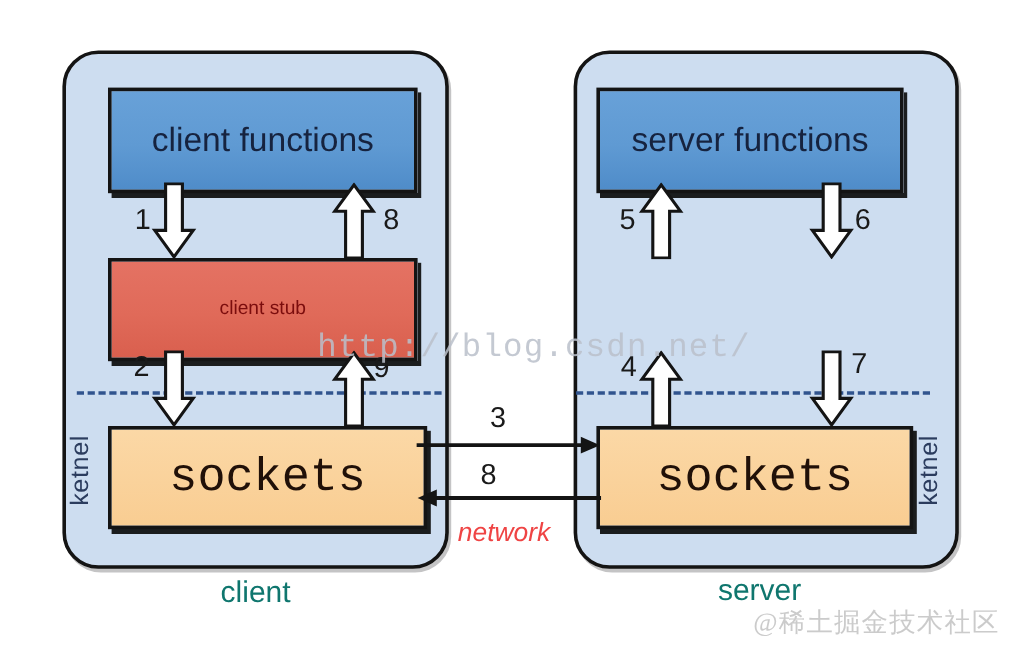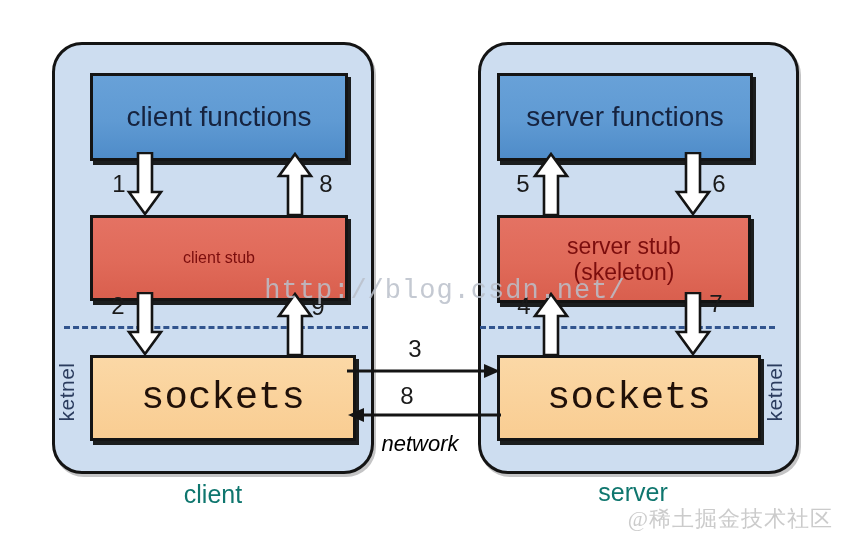--- a/index.html
+++ b/index.html
@@ -44,21 +44,21 @@
   .kernel{
     position:absolute;transform:translate(-50%,-50%) rotate(-90deg);
     font-size:21px;color:#2b3c5e;letter-spacing:.5px;white-space:nowrap;
   }
   .caption{
     position:absolute;transform:translateX(-50%);
     font-size:25px;color:#0f766e;
   }
   .network{
     position:absolute;transform:translate(-50%,-50%);
-    font-size:22px;font-style:italic;color:#000000;
+    font-size:22px;font-style:italic;color:#ef4444;
   }
   .wm-center{
     position:absolute;transform:translate(-50%,-50%);
     font-family:"Liberation Mono",monospace;font-size:27px;
     color:rgba(186,192,202,.85);white-space:nowrap;z-index:40;letter-spacing:1px;
   }
   .wm-br{
     position:absolute;right:8px;bottom:12px;
     font-size:22px;color:rgba(200,200,200,.95);z-index:40;letter-spacing:1px;font-family:Liberation Serif, serif;
   }
@@ -81,24 +81,20 @@
   </div>
   <div class="node stub" style="left:90px;top:215px;width:252px;height:80px;">
     <span>client stub</span>
   </div>
   <div class="node sockets" style="left:90px;top:355px;width:260px;height:80px;">
     <span>sockets</span>
   </div>
 
   <div class="node functions" style="left:497px;top:73px;width:250px;height:82px;">
     <span>server functions</span>
-  </div>
-  <div class="node stub" style="left:497px;top:215px;width:248px;height:82px;font-size:23px;">
-    <span>server stub</span>
-    <span>(skeleton)</span>
   </div>
   <div class="node sockets" style="left:497px;top:355px;width:258px;height:80px;">
     <span>sockets</span>
   </div>
 
   <svg class="blockarrow" style="left:125px;top:152px;" viewBox="0 0 40 64">
     <polygon points="13,1 27,1 27,40 36,40 20,62 4,40 13,40" fill="#fff" stroke="#141414" stroke-width="2.6"></polygon>
   </svg>
   <svg class="blockarrow" style="left:275px;top:152px;" viewBox="0 0 40 64">
     <polygon points="13,63 27,63 27,24 36,24 20,2 4,24 13,24" fill="#fff" stroke="#141414" stroke-width="2.6"></polygon>

